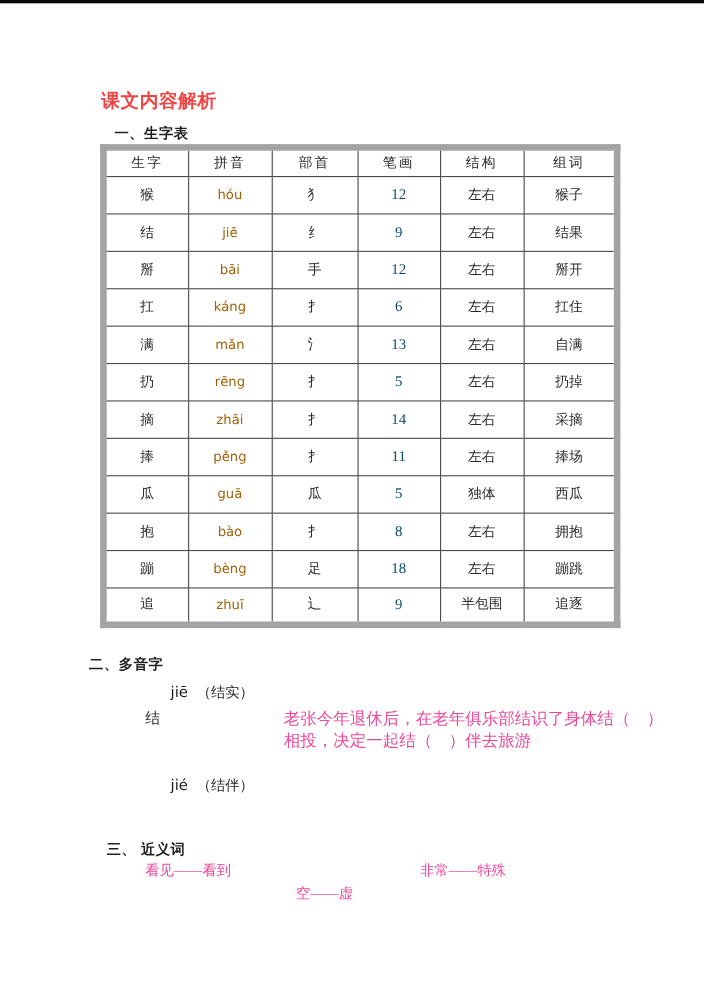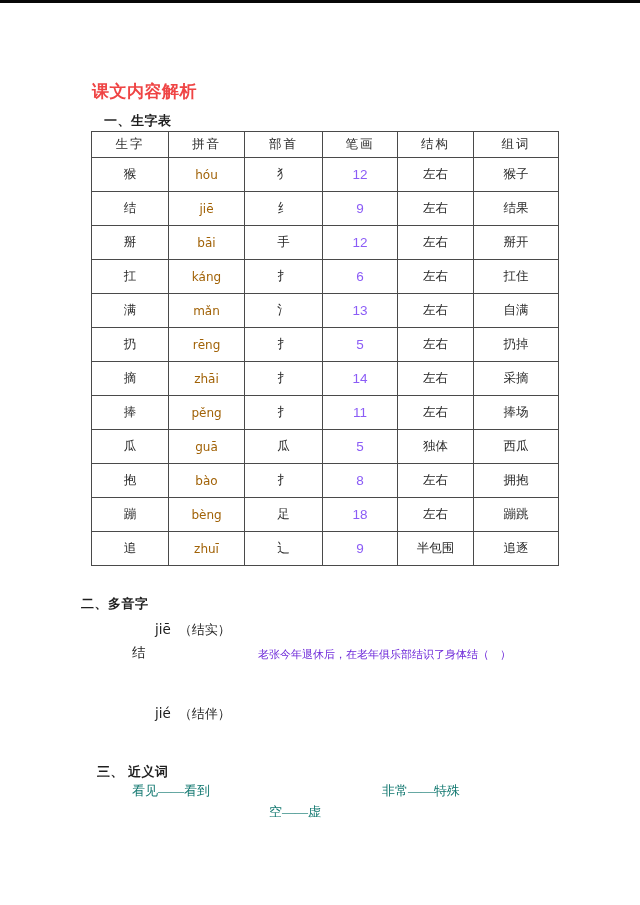--- a/index.html
+++ b/index.html
@@ -21,67 +21,67 @@
     font-family:"Liberation Sans","DejaVu Sans",sans-serif;
     font-size:13px;font-weight:bold;color:#1f1f1f;letter-spacing:0.5px;
   }
   #sec1-heading{left:104px;top:112px;text-align:right;}
   #sec2-heading{left:81px;top:595px;}
   #sec3-heading{left:97px;top:763px;}
 
   table.word-table{
     position:absolute;left:91px;top:131px;
     border-collapse:collapse;table-layout:fixed;
-    border:1px solid #a3a3a3;
+    border:6px solid #a3a3a3;
   }
   .word-table th,.word-table td{
     border:1px solid #4a4a4a;
     text-align:center;vertical-align:middle;
     padding:0;
   }
   .word-table thead tr{height:26px;}
   .word-table tbody tr{height:34px;}
   .word-table th{
     font-family:"Liberation Serif","DejaVu Serif",serif;
     font-weight:normal;font-size:12.5px;color:#2a2a2a;letter-spacing:2px;
   }
   .word-table td.cn{font-size:12.5px;color:#2a2a2a;}
   .word-table td.py{
     font-family:"DejaVu Sans","Liberation Sans",sans-serif;
     font-size:12px;color:#a16207;
   }
   .word-table td.num{
-    font-family:Liberation Sans, sans-serif;
-    font-size:13.5px;color:#8b5cf6;
+    font-family:Liberation Serif, serif;
+    font-size:13.5px;color:#0c4a6e;
   }
 
   .duoyin{position:absolute;left:0;top:0;width:640px;height:0;}
   .pron-line{
     position:absolute;font-size:13px;color:#262626;white-space:nowrap;
   }
   .pron-line .py{
     font-family:"DejaVu Sans","Liberation Sans",sans-serif;
     font-size:13.5px;color:#1c1c1c;margin-right:8px;
   }
   #pron-line-1{left:155px;top:621px;}
   #pron-line-2{left:155px;top:705px;}
   .base-char{
     position:absolute;left:132px;top:644px;
     font-size:13.5px;color:#262626;
   }
   .sentence{
     position:absolute;left:258px;top:645px;width:300px;
   }
   .sentence .line{
-    font-size:11px;line-height:19.5px;color:#6d28d9;white-space:nowrap;
+    font-size:15px;line-height:19.5px;color:#ec4899;white-space:nowrap;
   }
 
   .synonyms{position:absolute;left:0;top:0;width:640px;height:0;}
   .syn-pair{
-    position:absolute;top:782px;font-size:13px;color:#0f766e;white-space:nowrap;
+    position:absolute;top:782px;font-size:13px;color:#ec4899;white-space:nowrap;
   }
   #syn-0{left:132px;}
   #syn-1{left:269px;margin-top:21px;}
   #syn-2{left:382px;}
 </style>
 </head>
 <body>
 
 <div class="topbar"></div>
 
@@ -210,20 +210,21 @@
 
 <h2 class="sec-heading" id="sec2-heading">二、多音字</h2>
 
 <div class="duoyin">
   <div class="pron-line" id="pron-line-1">
     <span class="py">jiē</span><span>（结实）</span>
   </div>
   <div class="base-char">结</div>
   <div class="sentence">
     <div class="line">老张今年退休后，在老年俱乐部结识了身体结（　）</div>
+    <div class="line">相投，决定一起结（　）伴去旅游</div>
   </div>
   <div class="pron-line" id="pron-line-2">
     <span class="py">jié</span><span>（结伴）</span>
   </div>
 </div>
 
 <h2 class="sec-heading" id="sec3-heading">三、 近义词</h2>
 
 <div class="synonyms">
   <span class="syn-pair" id="syn-0">看见——看到</span>

